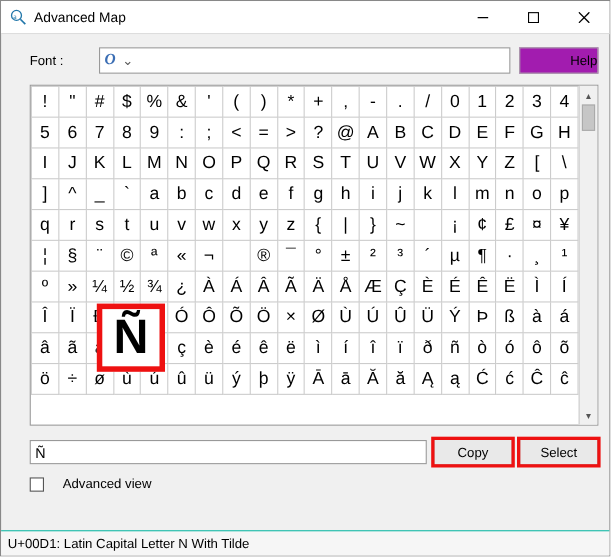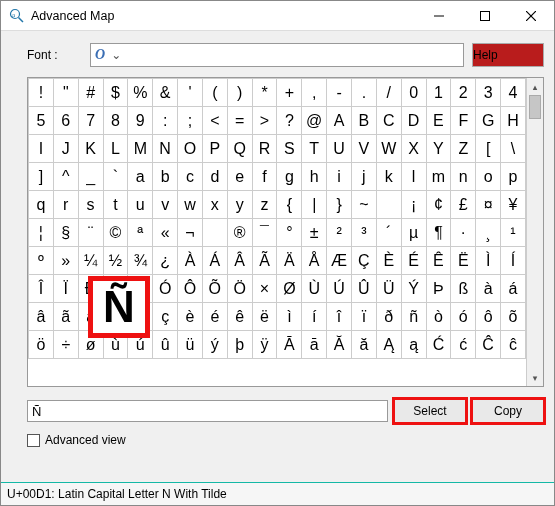--- a/index.html
+++ b/index.html
@@ -18,21 +18,21 @@
   .titlebar .title { flex: 1; font-size: 12.5px; color: #000; }
   .titlebar .wbtn { width: 46px; height: 30px; display: flex; align-items: center; justify-content: center; color: #000; }
   .wbtn svg { stroke: #000; }
   .content { padding: 6px 10px 4px 26px; display: flex; flex-direction: column; flex: 1; }
   .font-row { display: flex; align-items: center; gap: 8px; margin: 6px 0 10px 0; }
   .font-row .lbl { width: 55px; }
   .font-select { flex: 1; display: flex; align-items: center; border: 1px solid #999; background: #fff; height: 24px; padding: 0 4px; }
   .font-select .fico { font-style: italic; font-family: Georgia, serif; color: #3b6eb4; font-size: 14px; margin-right: 6px; font-weight: bold;}
   .font-select .name { flex: 1; }
   .font-select .chev { color: #555; }
-  .help-btn { width: 72px; height: 24px; background: #b91c1c; border: 1px solid #aaa; text-align: left; line-height: 22px; }
+  .help-btn { width: 72px; height: 24px; background: #a21caf; border: 1px solid #aaa; text-align: right; line-height: 22px; }
   .grid-wrap { display: flex; border: 1px solid #999; background: #fff; height: 310px; }
   .grid-area { position: relative; flex: 1; overflow: hidden; }
   table.char-grid { border-collapse: collapse; table-layout: fixed; width: 100%; }
   table.char-grid td {
     border: 1px solid #ccc;
     text-align: center;
     vertical-align: middle;
     height: 28px;
     font-family: Arial, sans-serif;
     font-size: 16px;
@@ -49,21 +49,21 @@
     width: 62px; height: 62px;
     border: 5px solid #e11; background: #fff;
     display: flex; align-items: center; justify-content: center;
     font-family: Arial, sans-serif; font-size: 44px; font-weight: bold;
   }
   .copy-row { display: flex; align-items: center; gap: 6px; margin-top: 12px; }
   .copy-row .lbl { width: 128px; }
   .copy-row input { flex: 1; height: 22px; border: 1px solid #999; font-size: 13px; padding: 1px 4px; font-family: Arial, sans-serif;}
   .btn { width: 72px; height: 24px; background: #e9e9e9; border: 1px solid #aaa; text-align: center; line-height: 22px; }
   .btn.hl { outline: 3px solid #e11; outline-offset: -1px; }
-  .adv-row { display: flex; align-items: flex-end; gap: 5px; margin-top: 10px; }
+  .adv-row { display: flex; align-items: flex-end; gap: 17px; margin-top: 10px; }
   .chk { width: 13px; height: 13px; border: 1px solid #555; background: #fff; }
   .status { border-top: 1px solid #14b8a6; display: flex; padding: 4px 6px; font-size: 12px; background: #f6f6f6; }
   .status .left { flex: 1; }
 </style>
 </head>
 <body>
 
 <div class="window">
   <div class="titlebar">
     <span class="icon">
@@ -335,22 +335,22 @@
         <div class="arrow">▴</div>
         <div class="track">
             <div class="thumb"></div>
           </div>
         <div class="arrow">▾</div>
       </div>
     </div>
 
     <div class="copy-row">
       <input type="text" value="Ñ" style="">
+      <div class="btn hl">Copy</div>
       <div class="btn hl">Select</div>
-      <div class="btn hl">Copy</div>
     </div>
 
     <div class="adv-row">
       <span class="chk"></span>
       <span>Advanced view</span>
     </div>
 
   </div>
 
   <div class="status">

